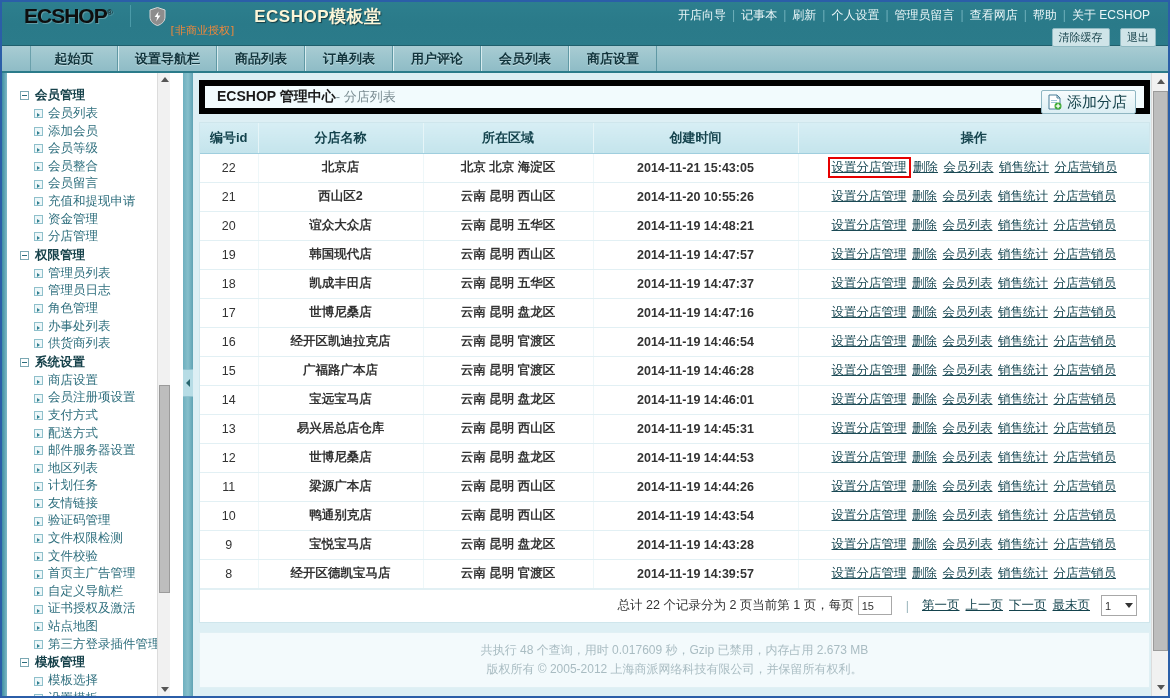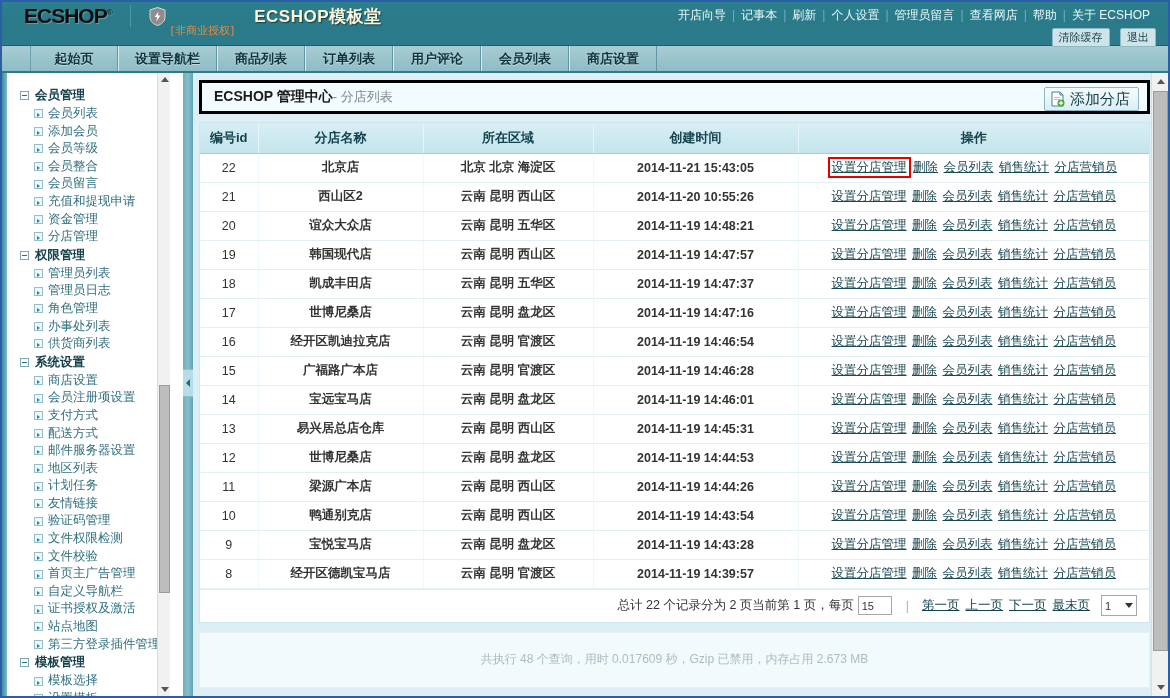--- a/index.html
+++ b/index.html
@@ -212,21 +212,21 @@
   
   .content {
     position: absolute; left: 191px; top: 0;
     width: 963px; height: 623px;
     background: #ddeff4;
     padding: 7px 6px 0 6px;
     overflow: hidden;
   }
   .panel-head {
     background: #f2fbfd;
-    border: 3px solid #000000;
+    border: 6px solid #000000;
     height: 34px;
     display: flex; align-items: center;
     padding: 0 16px 0 12px;
     position: relative;
   }
   .panel-title {
     font-size: 14px; font-weight: bold; color: #1a1a1a;
   }
   .panel-title .sub {
     font-weight: normal; color: #7a8c92; font-size: 13px;
@@ -711,20 +711,21 @@
           <a href="#">最末页</a>
           <span class="pg-select">
             <span>1</span>
             <span class="cv"></span>
           </span>
         </div>
       </div>
 
       <div class="foot">
         <div>共执行 48 个查询，用时 0.017609 秒，Gzip 已禁用，内存占用 2.673 MB</div>
+        <div>版权所有 © 2005-2012 上海商派网络科技有限公司，并保留所有权利。</div>
       </div>
     </div>
 
     <div class="r-scroll">
       <div class="arr">
           <span class="tri-up"></span>
         </div>
       <div class="r-thumb"></div>
       <div class="arr bot">
           <span class="tri-dn"></span>

